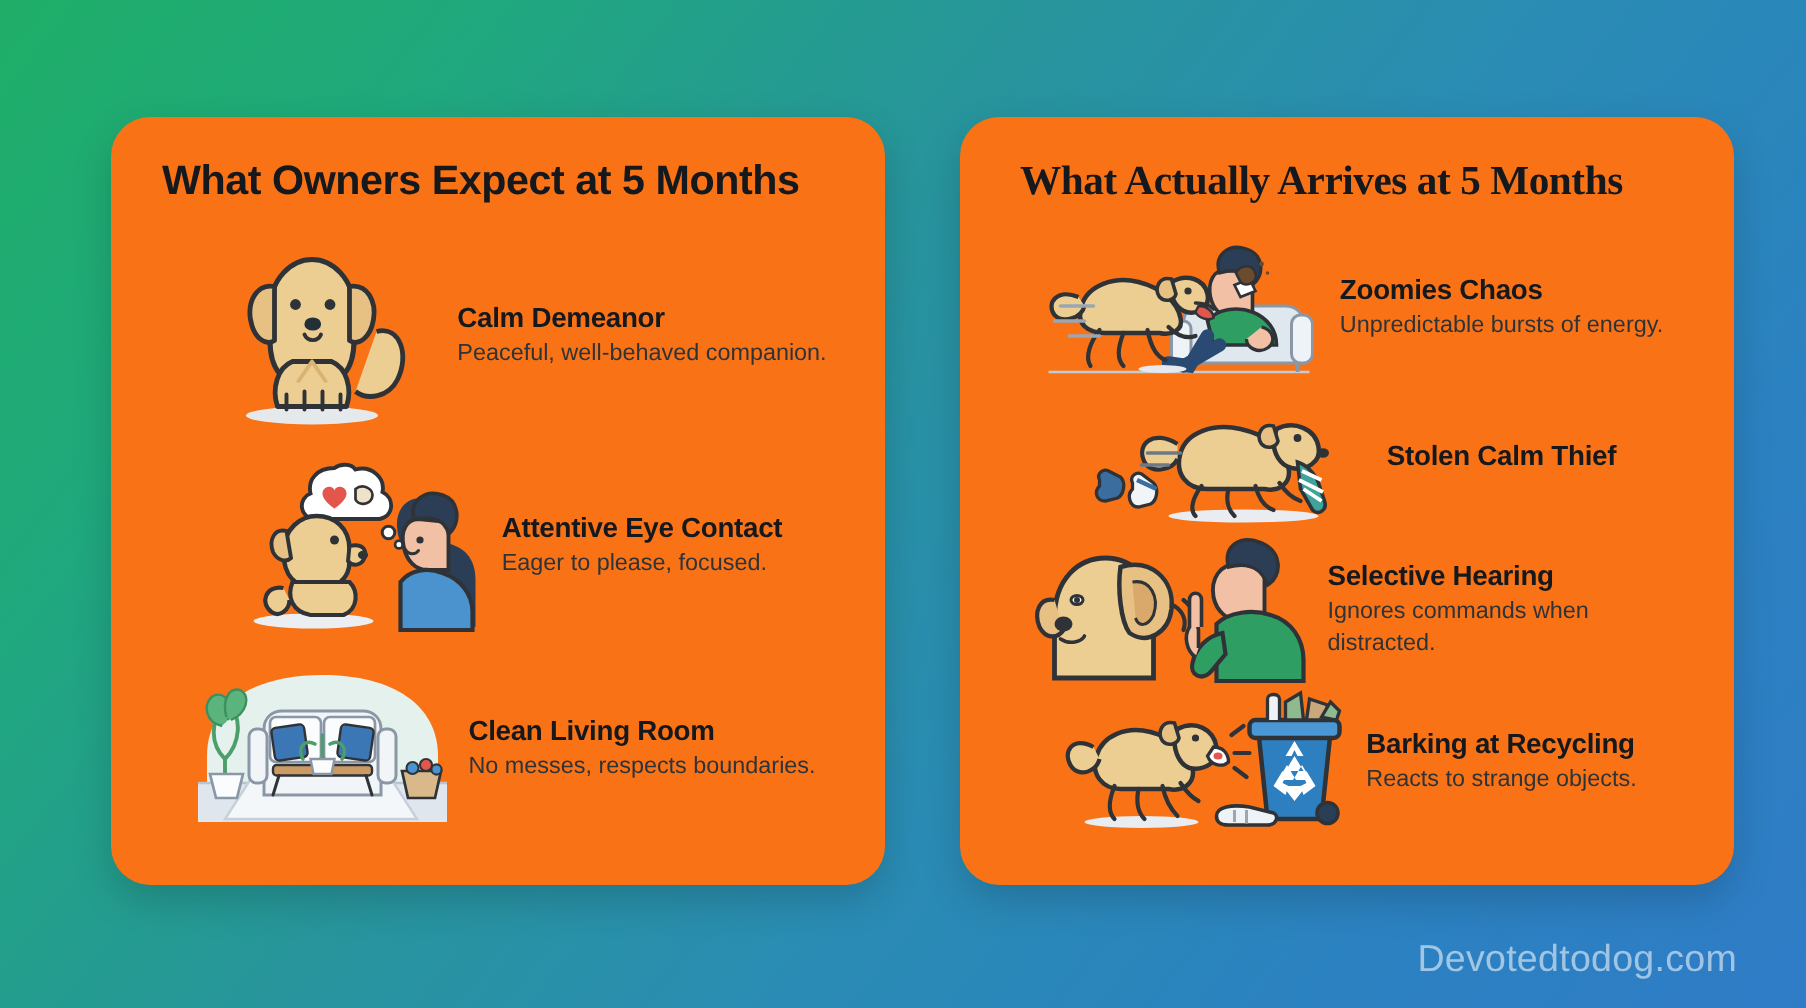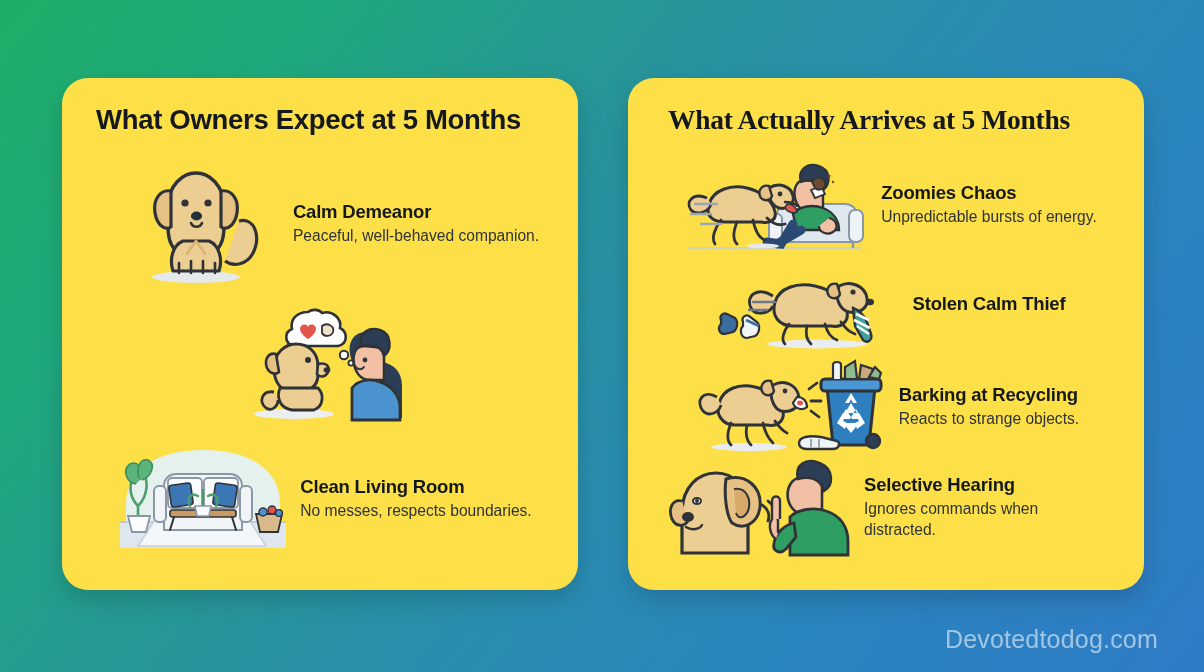--- a/index.html
+++ b/index.html
@@ -10,24 +10,25 @@
     position: relative;
     overflow: hidden;
   }
   .stage { position: absolute; inset: 0; }
 
   .card {
     position: absolute;
     top: 78px;
     width: 516px;
     height: 512px;
-    background: #fde047;
+    background: #f97316;
     border-radius: 26px;
     box-shadow: 0 10px 26px rgba(0,0,0,0.17);
     padding: 26px 30px 18px 34px;
+    margin-left: 12px;
   }
   .card-left  { left: 62px; }
   .card-right { left: 628px; }
 
   .card-title {
     font-size: 27.5px;
     font-weight: bold;
     color: #15181c;
     letter-spacing: -0.3px;
     margin-bottom: 18px;
@@ -127,20 +128,24 @@
             <circle cx="74" cy="58" r="3" fill="#2f3337"></circle>
             <path d="M46 86 C42 96 46 106 58 108 L80 108 C90 104 90 92 84 86 Z" fill="#eccd92" stroke="#2f3337" stroke-width="2.8"></path>
             <path d="M40 90 C28 88 24 100 32 106 C38 110 44 104 44 98" fill="#eccd92" stroke="#2f3337" stroke-width="2.8"></path>
             <path d="M132 30 C120 30 114 40 116 52 C117 62 124 68 132 68 L134 92 L122 116 L168 116 L168 84 C168 70 160 62 148 60 C152 48 146 30 132 30 Z" fill="#2b3e55"></path>
             <path d="M130 44 C122 44 118 52 120 62 C122 72 128 78 136 78 L150 78 L150 46 Z" fill="#f2c0a4" stroke="#2f3337" stroke-width="2.6"></path>
             <circle cx="131" cy="58" r="2.4" fill="#2f3337"></circle>
             <path d="M121 64 C123 68 128 68 130 65" fill="none" stroke="#2f3337" stroke-width="2" stroke-linecap="round"></path>
             <path d="M118 86 C124 78 136 76 146 80 C158 84 166 94 166 106 L166 118 L118 118 Z" fill="#4a93cf" stroke="#2f3337" stroke-width="2.8"></path>
             <path d="M127 44 C124 32 134 24 146 28 C158 32 158 48 150 54 C148 44 138 42 127 44 Z" fill="#2b3e55" stroke="#2f3337" stroke-width="2.4"></path>
           </svg>
+        </div>
+        <div class="txt">
+          <div class="item-title">Attentive Eye Contact</div>
+          <div class="item-desc">Eager to please, focused.</div>
         </div>
       </div>
 
       <div class="item">
         <div class="art">
           <svg width="182" height="106" viewBox="0 0 182 106">
             <path d="M14 98 L14 58 C14 24 44 4 91 4 C138 4 168 24 168 58 L168 98 Z" fill="#e4f1ec"></path>
             <rect x="8" y="76" width="166" height="26" fill="#dfe6ee"></rect>
             <line x1="8" y1="76" x2="174" y2="76" stroke="#b9c4d0" stroke-width="1.6"></line>
             <polygon points="26,100 154,100 136,72 44,72" fill="#f4f7fa" stroke="#c6d0da" stroke-width="1.6"></polygon>
@@ -232,20 +237,46 @@
             <path d="M40 42 L62 42 M36 50 L54 50" stroke="#6d7a86" stroke-width="2.4" stroke-linecap="round"></path>
           </svg>
         </div>
         <div class="txt">
           <div class="item-title">Stolen Calm Thief</div>
         </div>
       </div>
 
       <div class="item">
         <div class="art">
+          <svg width="186" height="94" viewBox="0 0 186 94">
+            <path d="M18 52 C18 26 34 12 52 12 C70 12 84 26 84 50 L84 92 L18 92 Z" fill="#eccd92" stroke="#2f3337" stroke-width="3.2"></path>
+            <path d="M18 40 C8 38 4 48 8 58 C12 66 20 66 24 60" fill="#e6c183" stroke="#2f3337" stroke-width="2.8"></path>
+            <path d="M62 18 C82 12 98 26 96 46 C94 62 80 70 68 62 C62 54 60 32 62 18 Z" fill="#e6c183" stroke="#2f3337" stroke-width="3"></path>
+            <path d="M70 28 C82 26 88 38 84 50 C80 58 74 58 72 52" fill="#d8a96a" stroke="#2f3337" stroke-width="2"></path>
+            <ellipse cx="33" cy="40" rx="4" ry="3" fill="#fff" stroke="#2f3337" stroke-width="2"></ellipse>
+            <circle cx="33" cy="40" r="2" fill="#2f3337"></circle>
+            <ellipse cx="24" cy="56" rx="6" ry="5" fill="#2f3337"></ellipse>
+            <path d="M22 66 C28 70 36 68 38 64" fill="none" stroke="#2f3337" stroke-width="2.4" stroke-linecap="round"></path>
+            <path d="M98 44 C104 48 106 54 104 60 M104 40 C112 46 114 56 110 64" fill="none" stroke="#2f3337" stroke-width="2.8" stroke-linecap="round"></path>
+            <path d="M140 16 C128 16 122 26 124 38 C126 48 134 54 142 54 L158 54 L158 18 Z" fill="#f2c0a4" stroke="#2f3337" stroke-width="2.6"></path>
+            <path d="M134 18 C130 4 142 -4 156 2 C170 8 170 24 160 30 C156 18 146 15 134 18 Z" fill="#2b3e55" stroke="#2f3337" stroke-width="2.4"></path>
+            <path d="M126 56 C134 48 150 46 162 50 C176 54 184 66 184 80 L184 94 L126 94 Z" fill="#2f9e63" stroke="#2f3337" stroke-width="2.8"></path>
+            <path d="M130 62 C120 64 112 72 110 82 C108 90 116 94 122 88 L132 76 Z" fill="#2f9e63" stroke="#2f3337" stroke-width="2.8"></path>
+            <path d="M112 78 C106 74 104 64 108 58 C110 54 114 56 114 60 L114 72" fill="#f2c0a4" stroke="#2f3337" stroke-width="2.4"></path>
+            <path d="M108 58 L108 40 C108 34 116 34 116 40 L116 58" fill="#f2c0a4" stroke="#2f3337" stroke-width="2.4"></path>
+          </svg>
+        </div>
+        <div class="txt">
+          <div class="item-title">Selective Hearing</div>
+          <div class="item-desc">Ignores commands when distracted.</div>
+        </div>
+      </div>
+
+      <div class="item">
+        <div class="art">
           <svg width="186" height="96" viewBox="0 0 186 96">
             <ellipse cx="50" cy="88" rx="38" ry="4" fill="#e9edf1"></ellipse>
             <path d="M20 44 C24 30 40 24 56 28 C72 32 82 42 84 52 C86 62 78 68 68 66 L36 66 C24 66 16 56 20 44 Z" fill="#eccd92" stroke="#2f3337" stroke-width="3"></path>
             <path d="M74 26 C86 20 98 26 100 38 C102 48 92 54 82 52 C76 50 72 42 72 34 Z" fill="#eccd92" stroke="#2f3337" stroke-width="3"></path>
             <circle cx="86" cy="32" r="2.4" fill="#2f3337"></circle>
             <path d="M98 38 C104 38 108 42 108 48 C104 52 96 50 94 44 Z" fill="#fff" stroke="#2f3337" stroke-width="2.2"></path>
             <ellipse cx="101" cy="44" rx="3" ry="2.4" fill="#e2564d"></ellipse>
             <path d="M72 22 C64 20 60 28 64 34 C68 38 74 36 75 32 Z" fill="#e6c183" stroke="#2f3337" stroke-width="2.4"></path>
             <path d="M18 38 C4 30 -4 42 4 52 C10 58 20 54 22 46" fill="#eccd92" stroke="#2f3337" stroke-width="2.8"></path>
             <path d="M32 64 C28 74 28 82 32 86 M48 66 C46 76 48 82 52 86 M64 64 C66 74 70 80 74 84 M76 62 C80 68 84 72 88 74" fill="none" stroke="#2f3337" stroke-width="2.8" stroke-linecap="round"></path>
@@ -264,43 +295,17 @@
             <path d="M100 84 C100 78 110 76 122 78 L138 82 C142 84 140 90 134 90 L108 90 C102 90 100 88 100 84 Z" fill="#eef3f7" stroke="#2f3337" stroke-width="2.4"></path>
             <path d="M112 80 L112 88 M120 80 L120 89" stroke="#9aa6b2" stroke-width="2"></path>
           </svg>
         </div>
         <div class="txt">
           <div class="item-title">Barking at Recycling</div>
           <div class="item-desc">Reacts to strange objects.</div>
         </div>
       </div>
 
-      <div class="item">
-        <div class="art">
-          <svg width="186" height="94" viewBox="0 0 186 94">
-            <path d="M18 52 C18 26 34 12 52 12 C70 12 84 26 84 50 L84 92 L18 92 Z" fill="#eccd92" stroke="#2f3337" stroke-width="3.2"></path>
-            <path d="M18 40 C8 38 4 48 8 58 C12 66 20 66 24 60" fill="#e6c183" stroke="#2f3337" stroke-width="2.8"></path>
-            <path d="M62 18 C82 12 98 26 96 46 C94 62 80 70 68 62 C62 54 60 32 62 18 Z" fill="#e6c183" stroke="#2f3337" stroke-width="3"></path>
-            <path d="M70 28 C82 26 88 38 84 50 C80 58 74 58 72 52" fill="#d8a96a" stroke="#2f3337" stroke-width="2"></path>
-            <ellipse cx="33" cy="40" rx="4" ry="3" fill="#fff" stroke="#2f3337" stroke-width="2"></ellipse>
-            <circle cx="33" cy="40" r="2" fill="#2f3337"></circle>
-            <ellipse cx="24" cy="56" rx="6" ry="5" fill="#2f3337"></ellipse>
-            <path d="M22 66 C28 70 36 68 38 64" fill="none" stroke="#2f3337" stroke-width="2.4" stroke-linecap="round"></path>
-            <path d="M98 44 C104 48 106 54 104 60 M104 40 C112 46 114 56 110 64" fill="none" stroke="#2f3337" stroke-width="2.8" stroke-linecap="round"></path>
-            <path d="M140 16 C128 16 122 26 124 38 C126 48 134 54 142 54 L158 54 L158 18 Z" fill="#f2c0a4" stroke="#2f3337" stroke-width="2.6"></path>
-            <path d="M134 18 C130 4 142 -4 156 2 C170 8 170 24 160 30 C156 18 146 15 134 18 Z" fill="#2b3e55" stroke="#2f3337" stroke-width="2.4"></path>
-            <path d="M126 56 C134 48 150 46 162 50 C176 54 184 66 184 80 L184 94 L126 94 Z" fill="#2f9e63" stroke="#2f3337" stroke-width="2.8"></path>
-            <path d="M130 62 C120 64 112 72 110 82 C108 90 116 94 122 88 L132 76 Z" fill="#2f9e63" stroke="#2f3337" stroke-width="2.8"></path>
-            <path d="M112 78 C106 74 104 64 108 58 C110 54 114 56 114 60 L114 72" fill="#f2c0a4" stroke="#2f3337" stroke-width="2.4"></path>
-            <path d="M108 58 L108 40 C108 34 116 34 116 40 L116 58" fill="#f2c0a4" stroke="#2f3337" stroke-width="2.4"></path>
-          </svg>
-        </div>
-        <div class="txt">
-          <div class="item-title">Selective Hearing</div>
-          <div class="item-desc">Ignores commands when distracted.</div>
-        </div>
-      </div>
-
     </div>
   </div>
 
   <div class="watermark">Devotedtodog.com</div>
 </div>
 
 </body></html>

